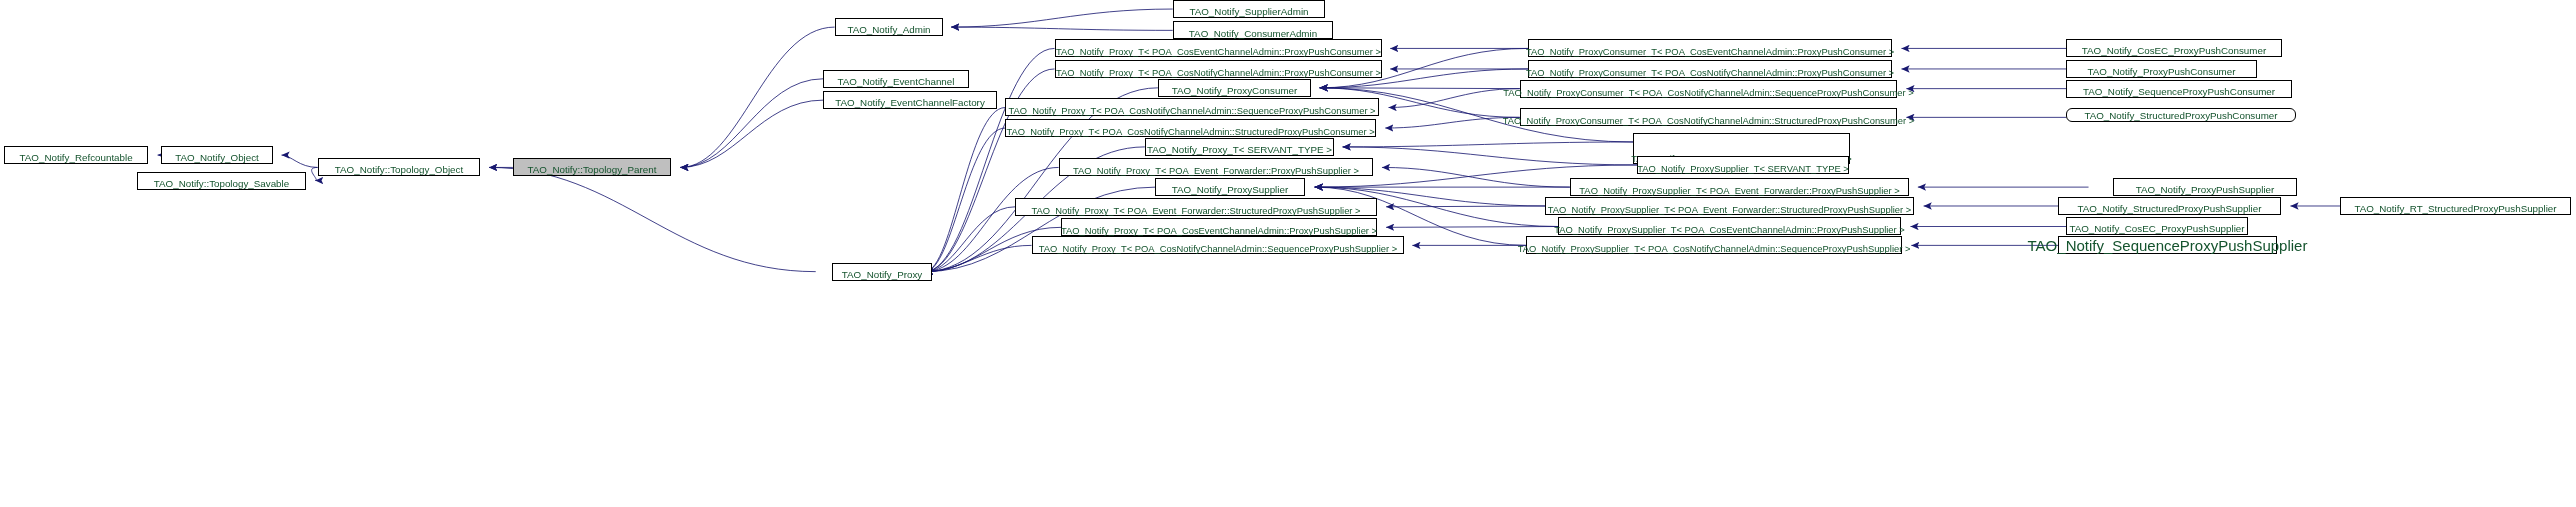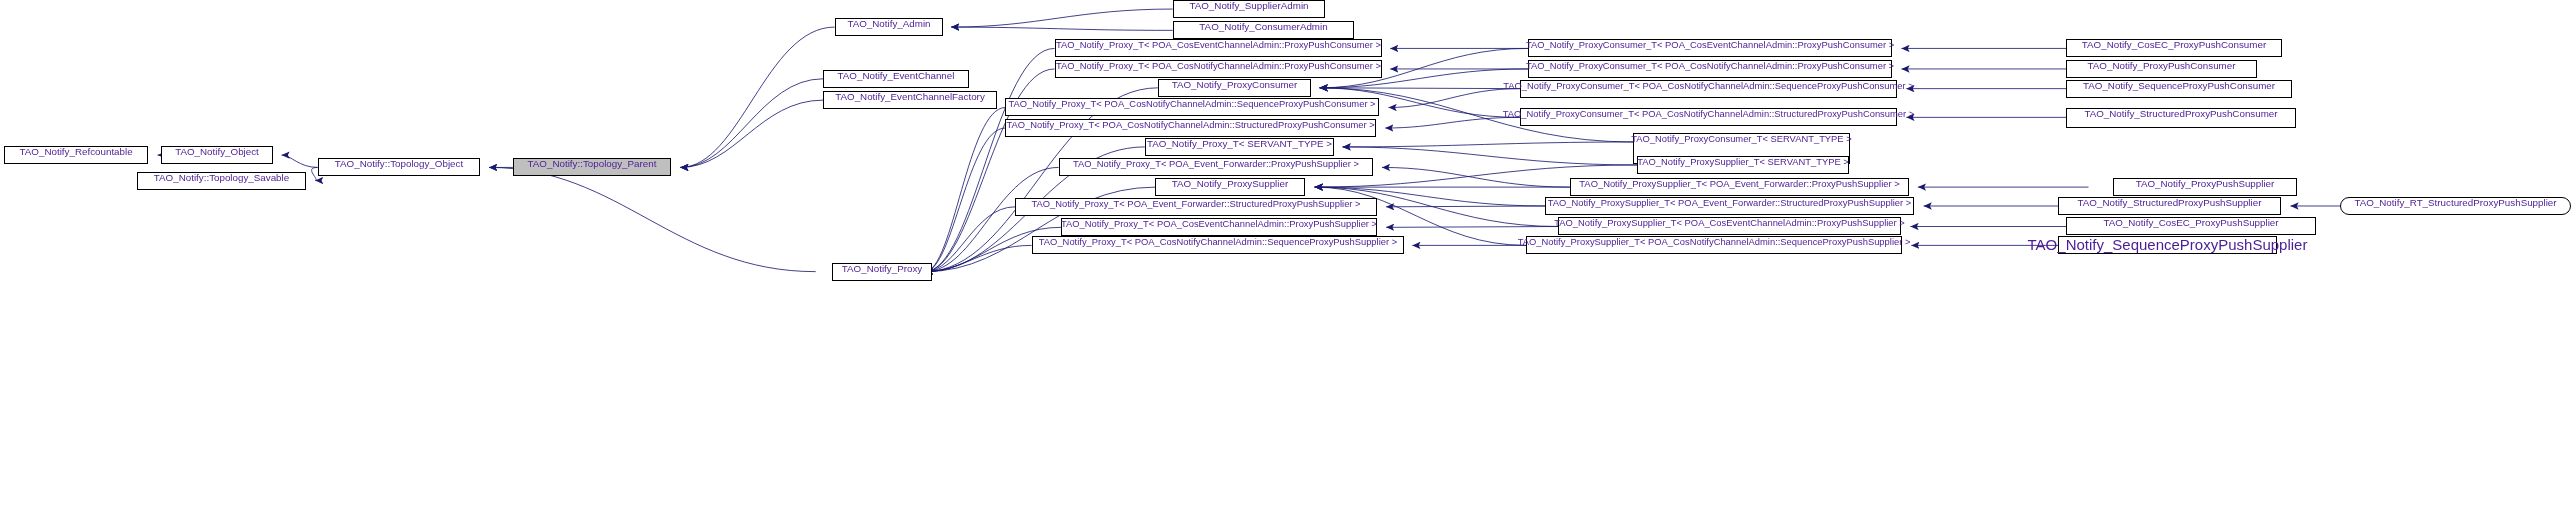--- a/index.html
+++ b/index.html
@@ -10,23 +10,23 @@
     height:508px;
     background:#ffffff;
     overflow:hidden;
   }
   #edges{position:absolute;left:0;top:0;width:2576px;height:508px;}
   .node{
     position:absolute;
     box-sizing:border-box;
     border:0.8px solid #000000;
     background:#ffffff;
-    color:#4c1d95;
+    color:#14532d;
     display:flex;
-    align-items:flex-start;
+    align-items:flex-end;
     justify-content:center;
     white-space:nowrap;
     line-height:1;
     z-index:5;
   }
   .node.highlight{background:#bfbfbf;}
   .node .lbl{
     display:block;
     padding:0 4.1px;
     text-align:center;
@@ -108,21 +108,21 @@
       </div>
       <div class="node highlight" style="left: 513px; top: 158px; width: 158px; height: 18px;">
         <span class="lbl" style="font-size: 9.8px;">TAO_Notify::Topology_Parent</span>
       </div>
       <div class="node" style="left: 835px; top: 18px; width: 108px; height: 18px;">
         <span class="lbl" style="font-size: 9.8px;">TAO_Notify_Admin</span>
       </div>
       <div class="node" style="left: 1173px; top: 0px; width: 152px; height: 18px;">
         <span class="lbl" style="font-size: 9.8px;">TAO_Notify_SupplierAdmin</span>
       </div>
-      <div class="node" style="left: 1173px; top: 21.3px; width: 181px; height: 18px;">
+      <div class="node" style="left: 1173px; top: 21.3px; width: 160px; height: 18px;">
         <span class="lbl" style="font-size: 9.8px;">TAO_Notify_ConsumerAdmin</span>
       </div>
       <div class="node" style="left: 823px; top: 70px; width: 146px; height: 18px;">
         <span class="lbl" style="font-size: 9.8px;">TAO_Notify_EventChannel</span>
       </div>
       <div class="node" style="left: 823px; top: 91px; width: 174px; height: 18px;">
         <span class="lbl" style="font-size: 9.8px;">TAO_Notify_EventChannelFactory</span>
       </div>
       <div class="node" style="left: 832px; top: 263px; width: 100px; height: 18px;">
         <span class="lbl" style="font-size: 9.8px;">TAO_Notify_Proxy</span>
@@ -192,33 +192,33 @@
       </div>
       <div class="node" style="left: 2066px; top: 39px; width: 216px; height: 18px;">
         <span class="lbl" style="font-size: 9.8px;">TAO_Notify_CosEC_ProxyPushConsumer</span>
       </div>
       <div class="node" style="left: 2066px; top: 60px; width: 191px; height: 18px;">
         <span class="lbl" style="font-size: 9.8px;">TAO_Notify_ProxyPushConsumer</span>
       </div>
       <div class="node" style="left: 2066px; top: 80px; width: 226px; height: 18px;">
         <span class="lbl" style="font-size: 9.8px;">TAO_Notify_SequenceProxyPushConsumer</span>
       </div>
-      <div class="node" style="left: 2066px; top: 108px; width: 230px; height: 20px;">
+      <div class="node" style="left: 2066px; top: 108px; width: 230px; height: 14px; border-radius: 6px;">
         <span class="lbl" style="font-size: 9.8px;">TAO_Notify_StructuredProxyPushConsumer</span>
       </div>
       <div class="node" style="left: 2089px; top: 178px; width: 184px; height: 18px; margin-left: 24px;">
         <span class="lbl" style="font-size: 9.8px;">TAO_Notify_ProxyPushSupplier</span>
       </div>
       <div class="node" style="left: 2058px; top: 197px; width: 223px; height: 18px;">
         <span class="lbl" style="font-size: 9.8px;">TAO_Notify_StructuredProxyPushSupplier</span>
       </div>
-      <div class="node" style="left: 2066px; top: 217px; width: 250px; height: 18px;">
+      <div class="node" style="left: 2066px; top: 217px; width: 182px; height: 18px;">
         <span class="lbl" style="font-size: 9.8px;">TAO_Notify_CosEC_ProxyPushSupplier</span>
       </div>
       <div class="node" style="left: 2058px; top: 236px; width: 219px; height: 18px;">
         <span class="lbl" style="font-size: 15px;">TAO_Notify_SequenceProxyPushSupplier</span>
       </div>
-      <div class="node" style="left: 2340px; top: 197px; width: 231px; height: 18px; border-radius: 9px;">
+      <div class="node" style="left: 2340px; top: 197px; width: 231px; height: 18px;">
         <span class="lbl" style="font-size: 9.8px;">TAO_Notify_RT_StructuredProxyPushSupplier</span>
       </div>
     </div>
 </div>
 
 
 </body></html>

